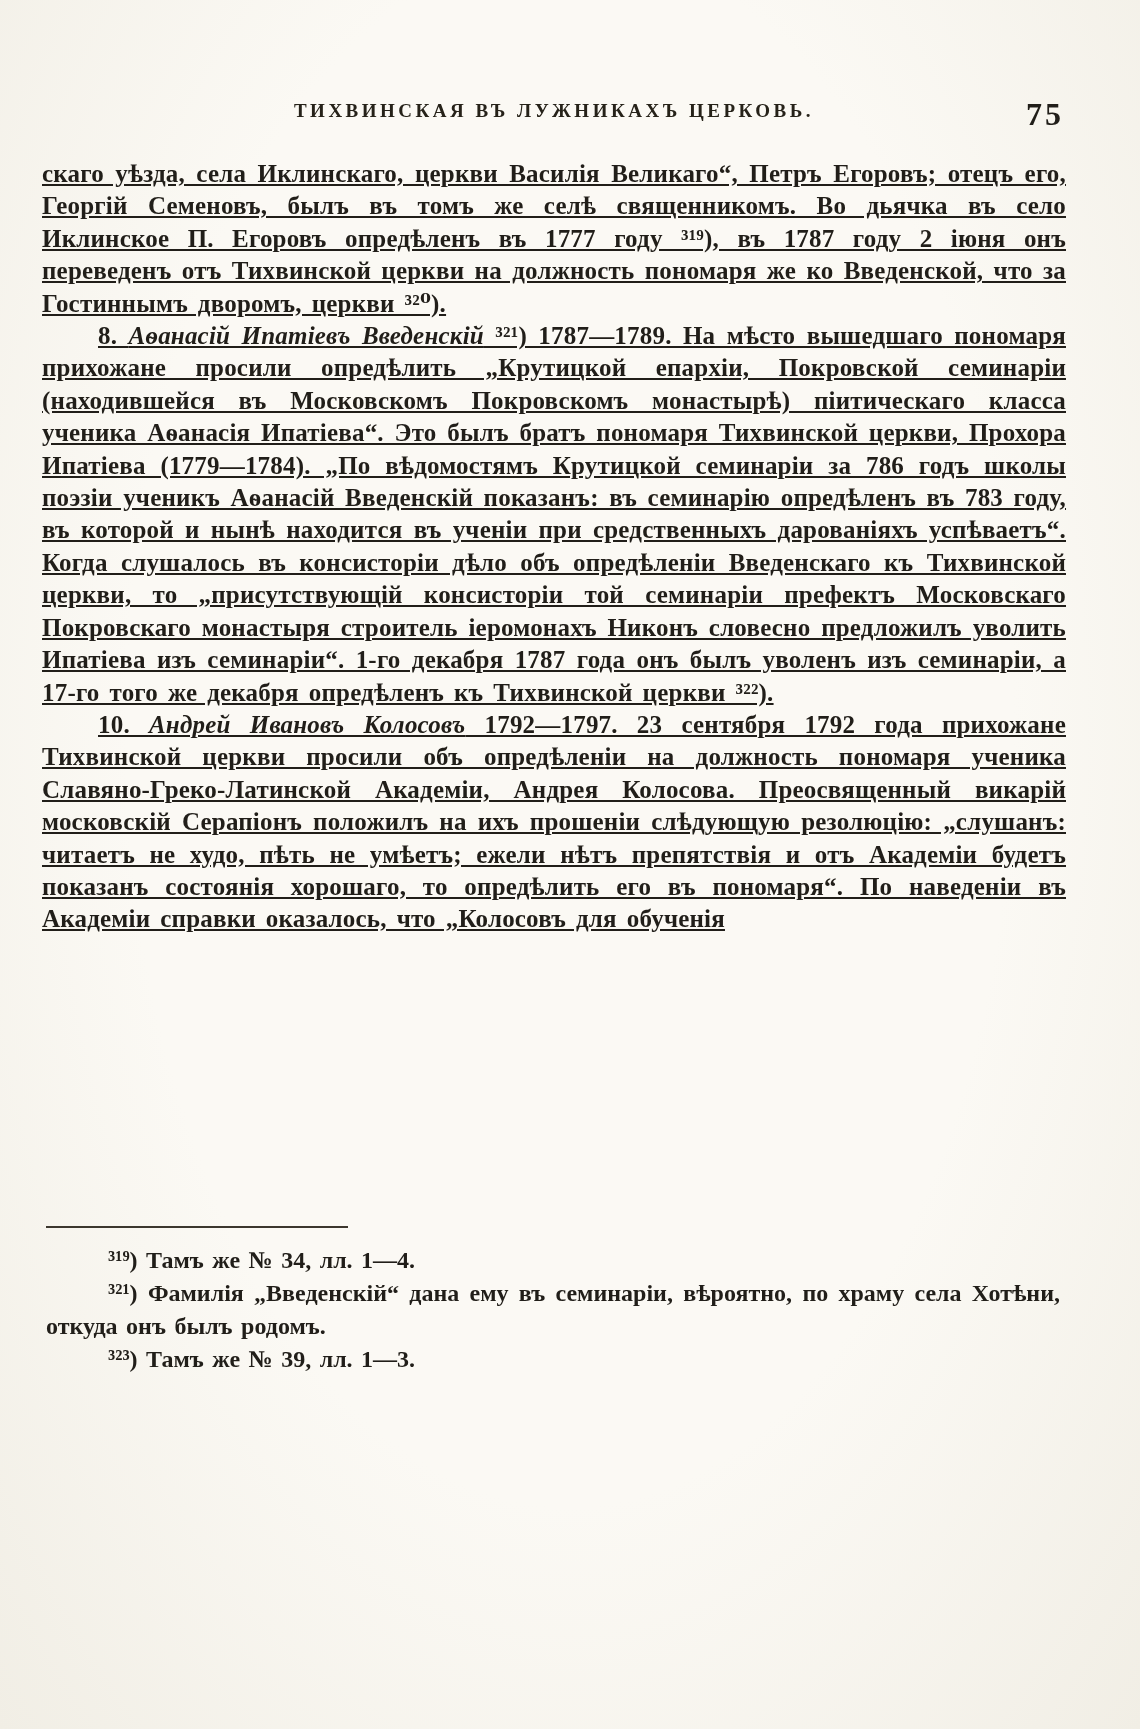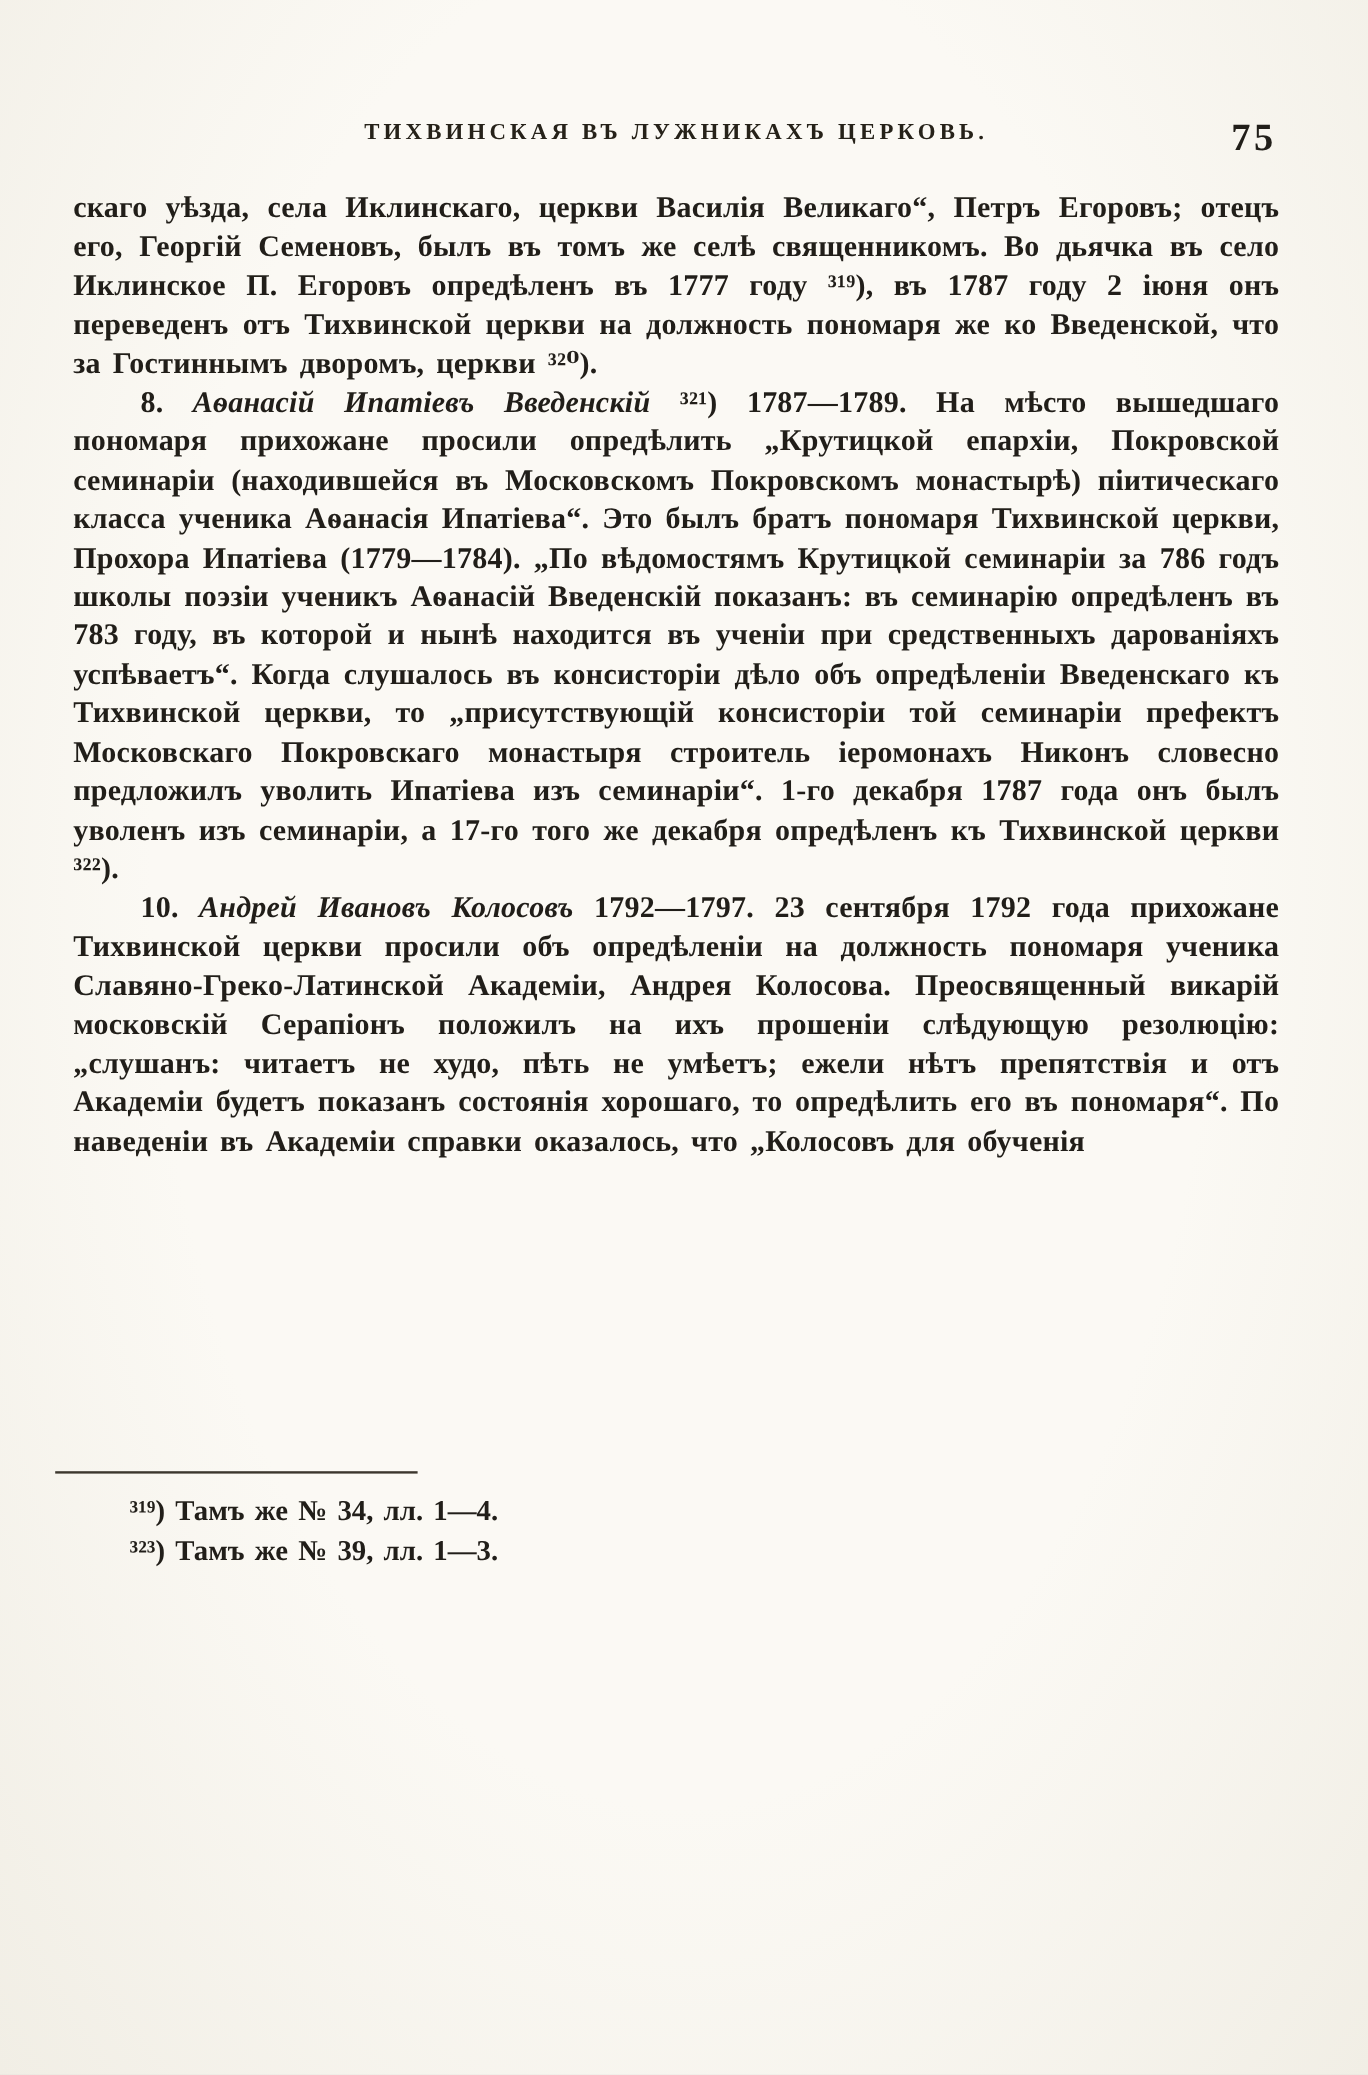--- a/index.html
+++ b/index.html
@@ -8,21 +8,21 @@
       background: #d9d6cf;
       font-family: "Liberation Serif", "DejaVu Serif", serif;
     }
     .page {
       position: relative;
       width: 1140px;
       height: 1729px;
       margin: 0 auto;
       background: radial-gradient(ellipse at 50% 42%, #fbf9f4 55%, #f1eee5 100%);
       color: #211e19;
-      padding: 100px 74px 0 61px;
+      padding: 100px 74px 0 42px;
       overflow: hidden;
     }
     
     .page-header {
       position: relative;
       text-align: center;
       margin-bottom: 30px;
       height: 28px;
     }
     .running-title {
@@ -42,20 +42,21 @@
     }
     
     .body-text p {
       margin: 0;
       font-size: 25px;
       line-height: 32.4px;
       font-weight: bold;
       text-align: justify;
       word-spacing: 3.5px;
       letter-spacing: 0.2px;
+      text-decoration: underline;
     }
     .para { text-indent: 56px; }
     .no-indent { text-indent: 0; }
     .person-name { font-style: italic; }
     
     .footnotes {
       position: absolute;
       left: 46px;
       right: 80px;
       top: 1226px;
@@ -96,19 +97,20 @@
     <p class="para"><span>10. </span><em class="person-name">Андрей Ивановъ Колосовъ</em><span> 1792—1797. 23 сентября 1792 года прихожане Тихвинской церкви просили объ опредѣленіи на должность пономаря ученика Славяно-Греко-Латинской Академіи, Андрея Колосова. Преосвященный викарій московскій Серапіонъ положилъ на ихъ прошеніи слѣдующую резолюцію: „слушанъ: читаетъ не худо, пѣть не умѣетъ; ежели нѣтъ препятствія и отъ Академіи будетъ показанъ состоянія хорошаго, то опредѣлить его въ пономаря“. По наведеніи въ Академіи справки оказалось, что „Колосовъ для обученія</span></p>
 
   </main>
 
   <footer class="footnotes">
     <div class="footnote-rule"></div>
 
     <p class="footnote"><span class="fn-marker">³¹⁹)</span><span> Тамъ же № 34, лл. 1—4.</span></p>
 
 
+    <p class="footnote"><span class="fn-marker">³²¹)</span><span> Фамилія „Введенскій“ дана ему въ семинаріи, вѣроятно, по храму села Хотѣни, откуда онъ былъ родомъ.</span></p>
 
 
     <p class="footnote"><span class="fn-marker">³²³)</span><span> Тамъ же № 39, лл. 1—3.</span></p>
 
   </footer>
 
 </div>
 
 </body></html>

